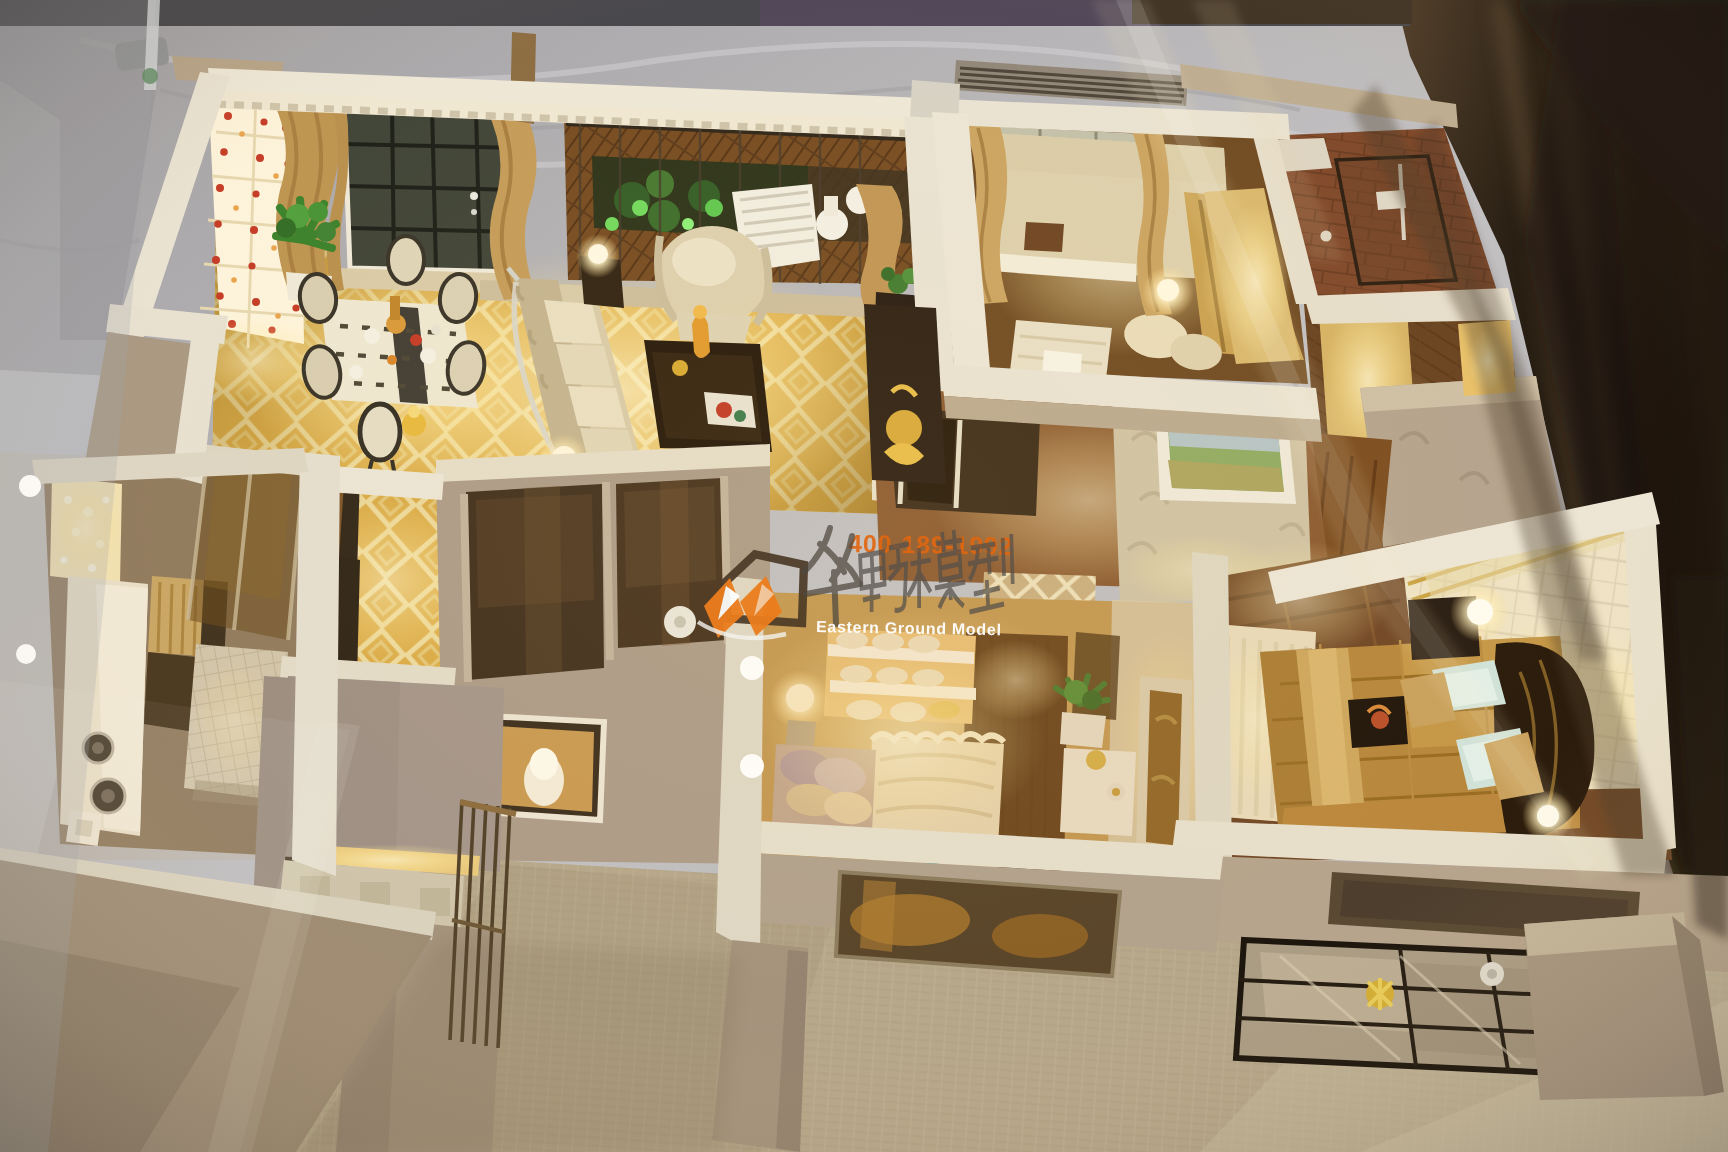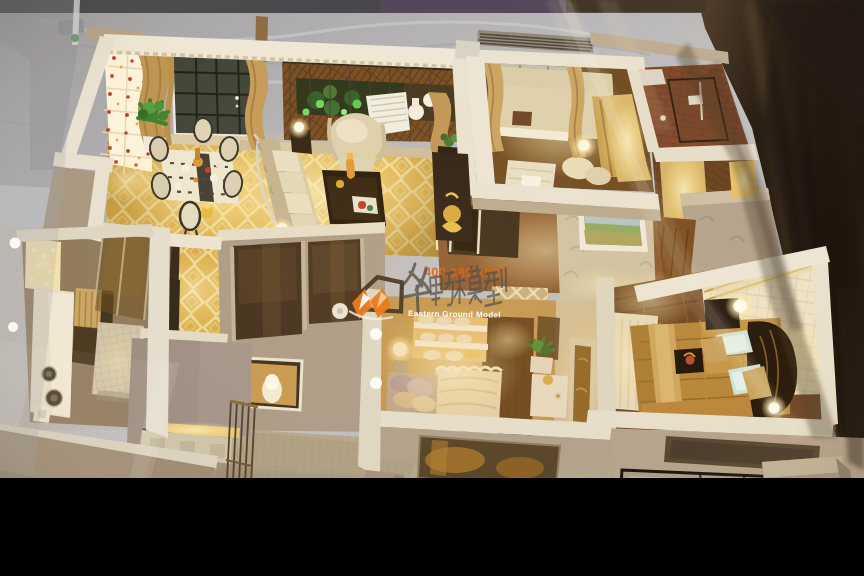--- a/index.html
+++ b/index.html
@@ -1,16 +1,16 @@
 <!DOCTYPE html>
 <html><head>
 <meta charset="utf-8">
 <style>
 html,body{margin:0;padding:0;background:#000;}
-#stage{position:relative;width:864px;height:478px;overflow:hidden;font-family:"Liberation Sans",sans-serif;}
+#stage{position:relative;width:864px;height:576px;overflow:hidden;font-family:"Liberation Sans",sans-serif;}
 </style>
 </head>
 <body>
 <div id="stage">
 <svg width="864" height="576" viewBox="0 0 864 576" xmlns="http://www.w3.org/2000/svg">
 <defs>
 <linearGradient id="marbleG" x1="0" y1="0" x2="1" y2="1">
  <stop offset="0" stop-color="#9e9da3"></stop>
  <stop offset="0.5" stop-color="#c1c0c4"></stop>
  <stop offset="1" stop-color="#acabb0"></stop>

